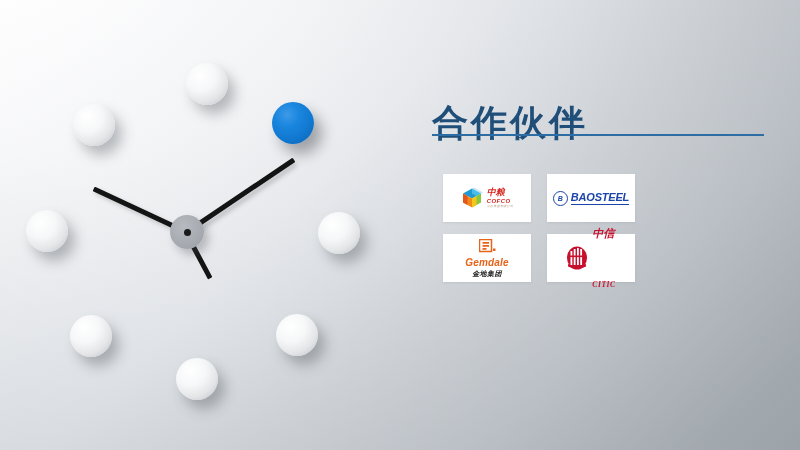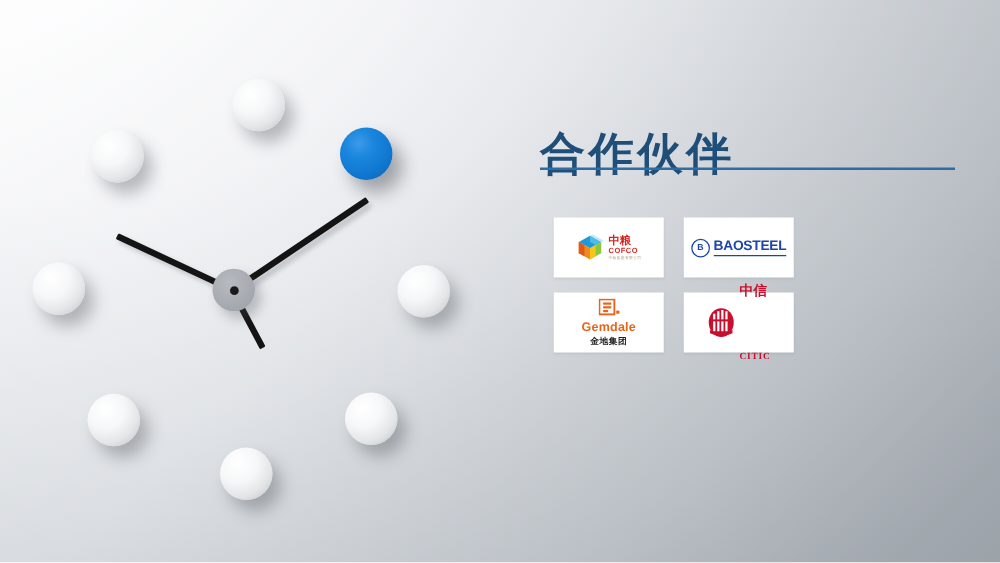--- a/index.html
+++ b/index.html
@@ -116,21 +116,21 @@
     margin-bottom: 12px;
   }
   .card {
     background: #ffffff;
     height: 48px;
     display: flex;
     align-items: center;
     justify-content: center;
     box-shadow: 0 1px 2px rgba(120,125,130,0.18);
   }
-  .card.w-narrow { width: 88px; }
+  .card.w-narrow { width: 88px; font-style: italic; }
   .card.w-wide   { width: 112px; }
 
   
   .cofco { display: flex; align-items: center; gap: 4px; }
   .cofco-cube { width: 22px; height: 22px; position: relative; }
   .cofco-text { display: flex; flex-direction: column; align-items: flex-start; line-height: 1; }
   .cofco-cn { font-size: 9px; font-weight: 700; color: #d6251f; letter-spacing: 0px; }
   .cofco-en { font-size: 6px; font-weight: 700; color: #d6251f; letter-spacing: 0.4px; margin-top: 1px; }
   .cofco-sub { font-size: 3px; color: #b9a08b; letter-spacing: 0.3px; margin-top: 1.5px; }
 

